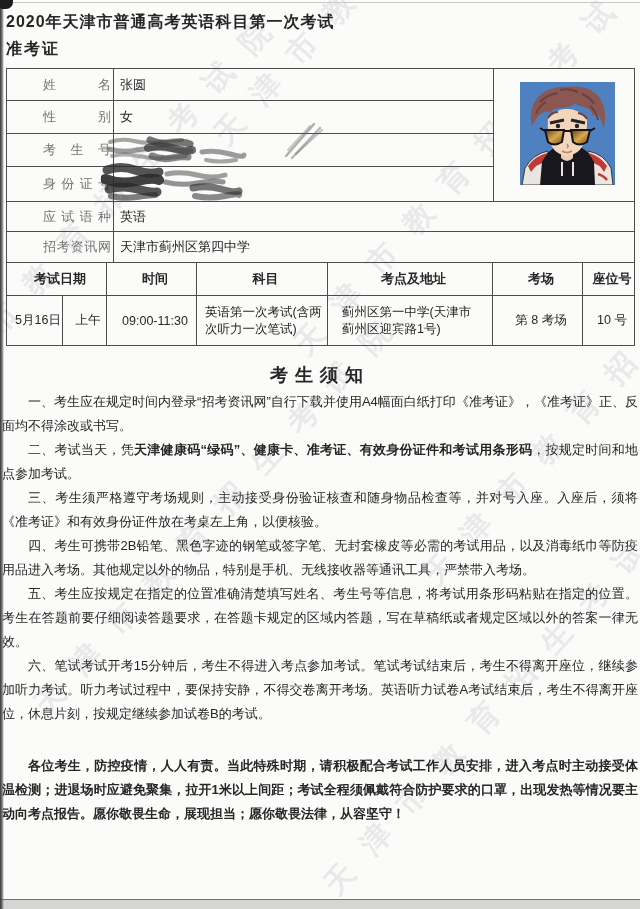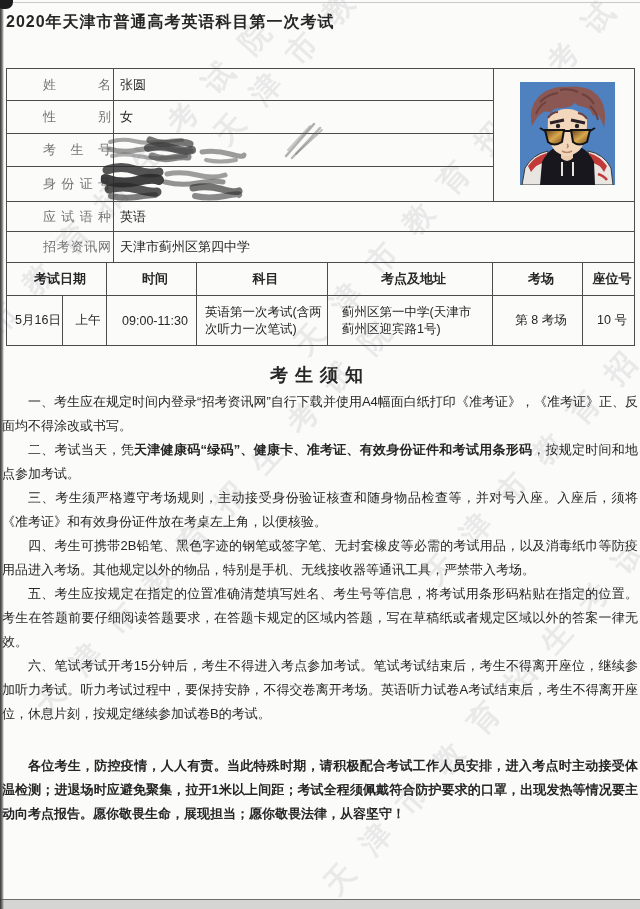--- a/index.html
+++ b/index.html
@@ -70,20 +70,21 @@
   <div class="wm" style="left:330px;top:870px;">天津市教育招生考试院</div>
   <div class="wm" style="left:430px;top:560px;">天津市教育招生考试院</div>
 
   <div class="edge-left"></div>
   <div class="edge-top"></div>
   <div class="corner-blob"></div>
   <div class="bottom-strip"></div>
 
   <div class="title-wrap">
     <div class="title-line1">2020年天津市普通高考英语科目第一次考试</div>
+    <div class="title-line2">准考证</div>
   </div>
 
   <table class="info-table">
     <colgroup>
         <col style="width:107px">
         <col style="width:380px">
         <col style="width:141px">
       </colgroup>
     <tbody>
         <tr style="height:32px">

